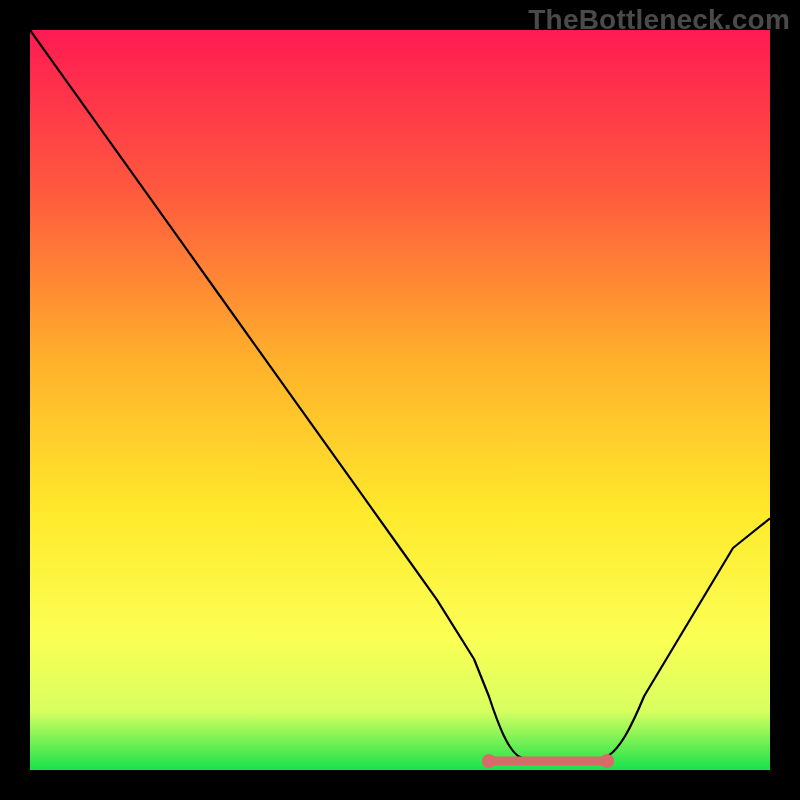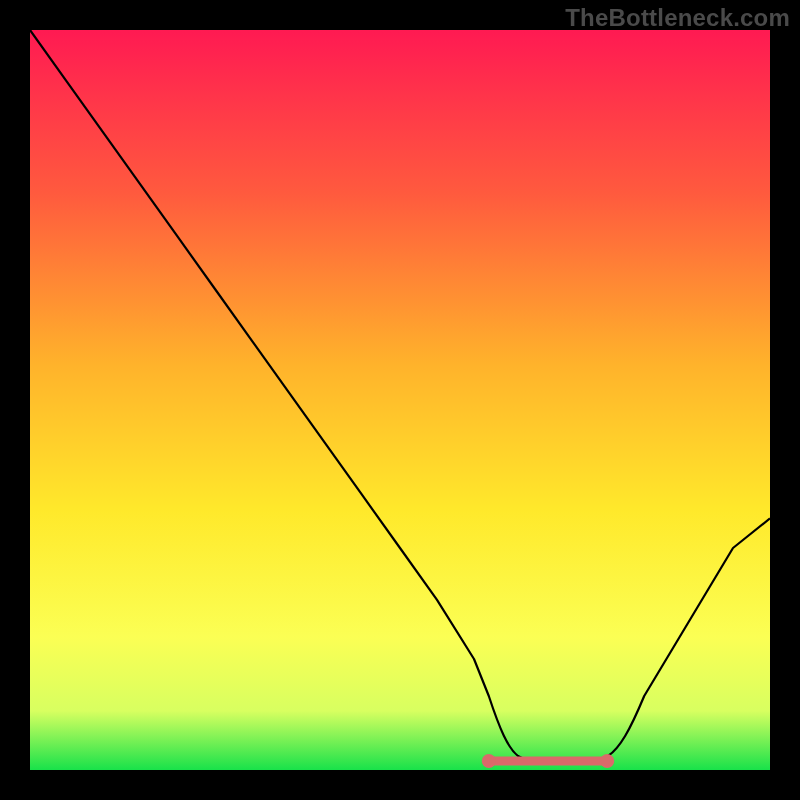--- a/index.html
+++ b/index.html
@@ -14,21 +14,21 @@
   .frame {
     position: absolute;
     inset: 0;
     background: #000;
   }
   .watermark {
     position: absolute;
     top: 4px;
     right: 10px;
     color: #4a4a4a;
-    font-size: 24px;
+    font-size: 28px;
     font-weight: 600;
     z-index: 5;
     letter-spacing: 0.2px;
   }
   svg {
     position: absolute;
     top: 30px;
     left: 30px;
     width: 740px;
     height: 740px;

